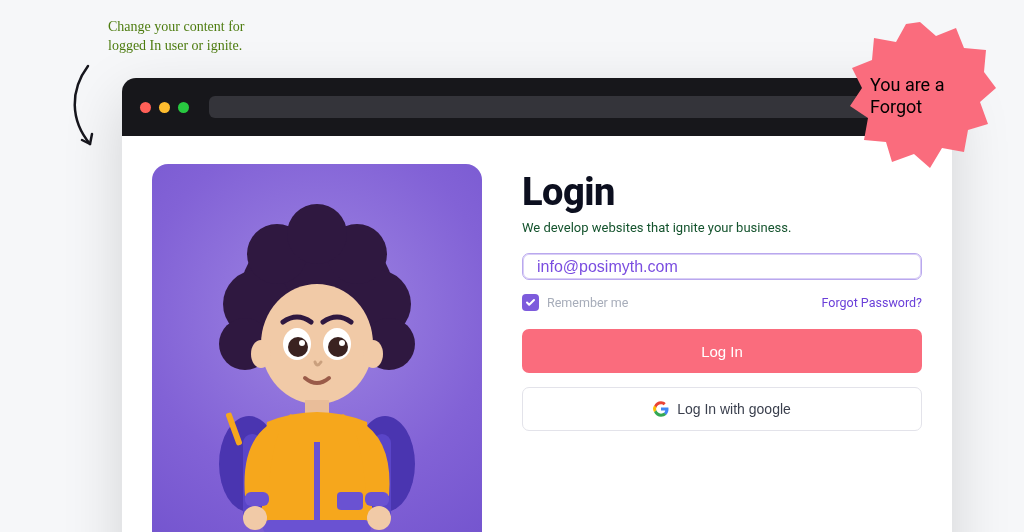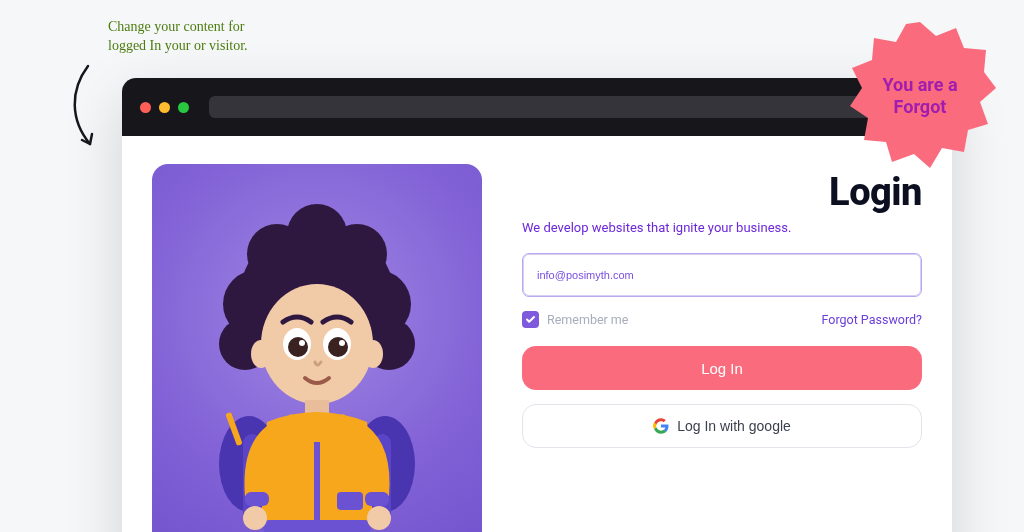--- a/index.html
+++ b/index.html
@@ -91,35 +91,34 @@
   
   .login {
     flex: 1 1 auto;
     padding-top: 6px;
   }
   .login h1 {
     font-size: 38px;
     font-weight: 800;
     letter-spacing: -0.5px;
     color: #0c0f1f;
-    text-align: right;
   }
   .login .sub {
     margin-top: 6px;
     font-size: 13px;
-    color: #6d28d9;
+    color: #14532d;
   }
   .field {
     display: block;
     width: 100%;
-    height: 44px;
+    height: 27px;
     border: 1px solid #e3e3ea;
     border-radius: 7px;
     padding: 6px 14px;
-    font-size: 11px;
+    font-size: 16px;
     color: #333;
     margin-top: 18px;
     background: #fff;
   }
   .field.active {
     border-color: #b9a8ee;
     color: #7a4de0;
     box-shadow: 0 0 0 1px #d9cef6 inset;
   }
   .field::placeholder { color: #9aa0ad; }
@@ -147,71 +146,70 @@
     justify-content: center;
   }
   .forgot { color: #6a3fd9; text-decoration: none; margin-left: 25px; }
 
   .btn-primary {
     display: block;
     width: 100%;
     height: 44px;
     margin-top: 18px;
     border: none;
-    border-radius: 14px;
+    border-radius: 7px;
     background: #fa6c7d;
     color: #ffffff;
     font-size: 15px;
     font-weight: 500;
     cursor: pointer;
   }
   .btn-google {
     display: flex;
     align-items: center;
     justify-content: center;
     gap: 8px;
     width: 100%;
     height: 44px;
     margin-top: 14px;
     border: 1px solid #e3e3ea;
-    border-radius: 14px;
+    border-radius: 7px;
     background: #ffffff;
     color: #3a3f4d;
     font-size: 14px;
     cursor: pointer;
   }
 
   
   .badge {
     position: absolute;
     right: 28px;
     top: 20px;
     width: 152px;
     height: 152px;
     display: flex;
     align-items: center;
     justify-content: center;
   }
   .badge svg.shape { position: absolute; inset: 0; }
   .badge .text {
     position: relative;
-    color: #a21caf;
-    text-align: center;
+    color: #000000;
     font-size: 18px;
-    font-weight: 700;
+    font-weight: 400;
     line-height: 1.25;
     width: 100px;
   }
 </style>
 </head>
 <body>
 
 <div class="annotation">
   <span>Change your content for</span><br>
-  <span>logged In your or visitor.</span>
+  <span>logged In user or ignite.</span>
 </div>
 <svg class="arrow" width="50" height="100" viewBox="0 0 50 100">
   <path d="M28 6 C 10 30, 10 60, 30 84" stroke="#16161d" stroke-width="2.5" fill="none" stroke-linecap="round"></path>
   <path d="M30 84 l -8 -4 M30 84 l 2 -10" stroke="#16161d" stroke-width="2.5" fill="none" stroke-linecap="round"></path>
 </svg>
 
 <div class="browser">
   <div class="titlebar">
     <div class="traffic">
       <span class="dot red"></span>

